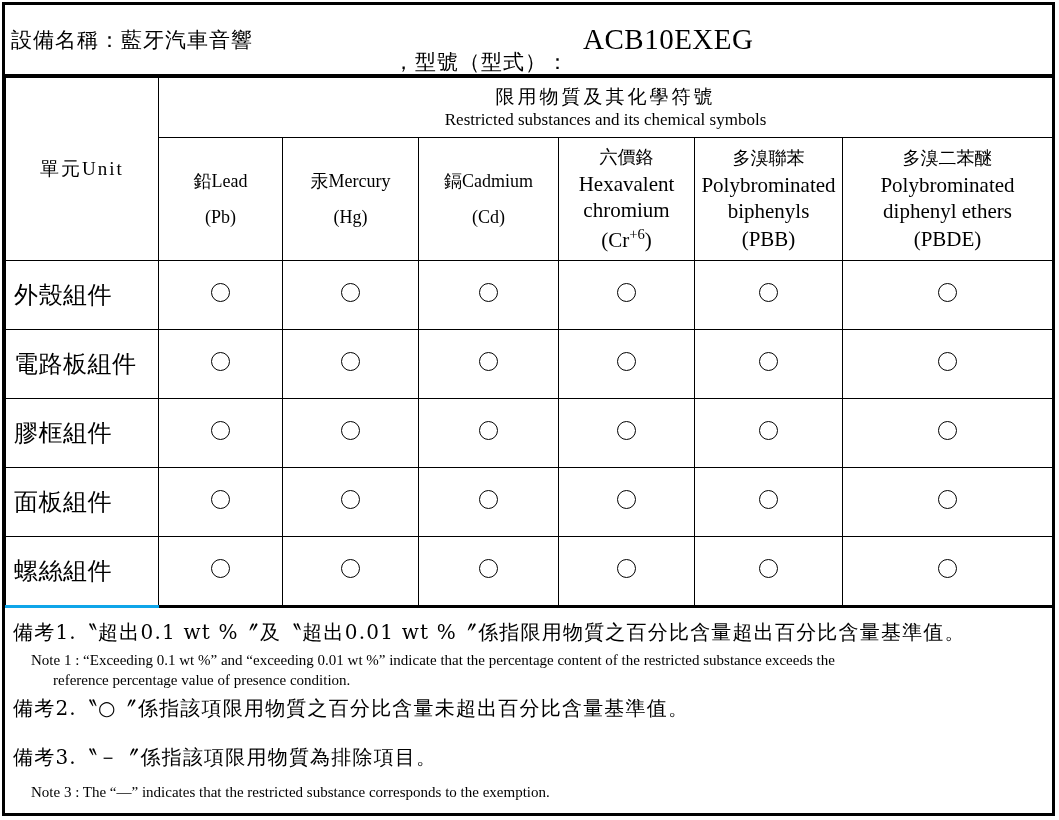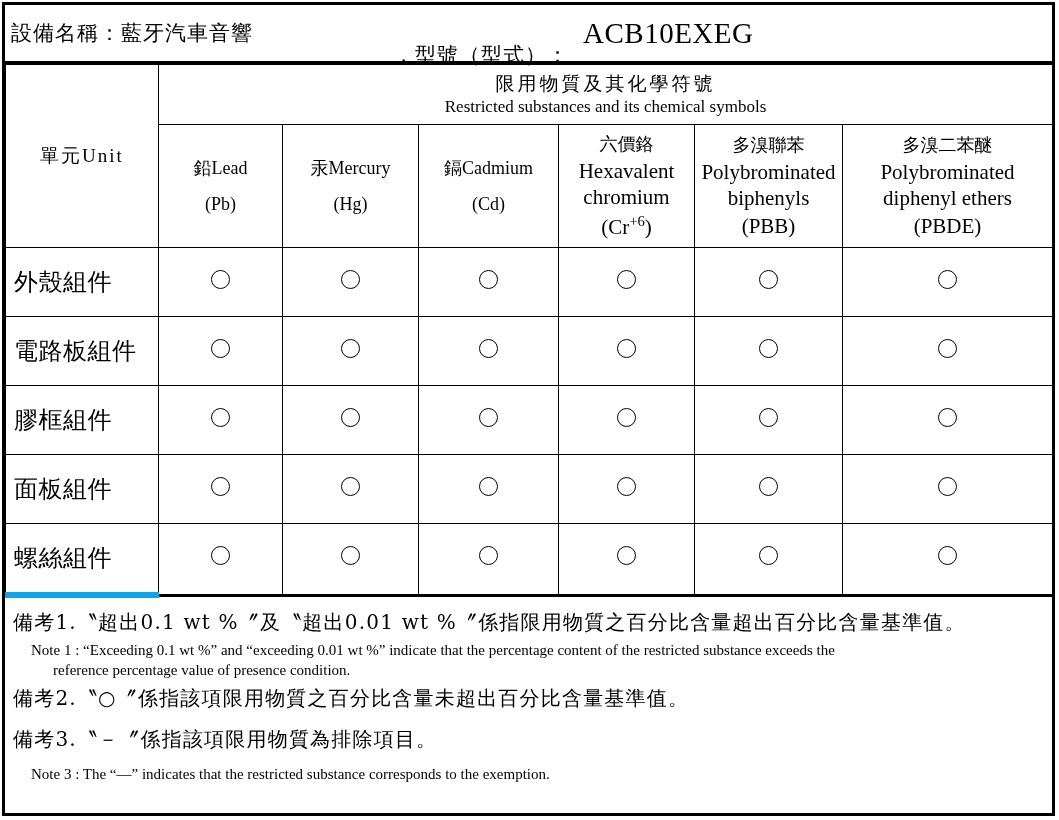--- a/index.html
+++ b/index.html
@@ -23,21 +23,21 @@
     top: 2px;
     width: 1053px;
     height: 814px;
     border: 3px solid #000;
     box-sizing: border-box;
     display: flex;
     flex-direction: column;
   }
   
   .header-row {
-    height: 59px;
+    height: 72px;
     border-bottom: 3px solid #000;
     box-sizing: border-box;
     display: flex;
     align-items: center;
     padding-left: 6px;
     white-space: nowrap;
   }
   .hdr-name {
     font-family: "DejaVu Serif", serif;
     font-size: 21px;
@@ -250,36 +250,36 @@
         <tr>
           <td class="rowlabel" style="height:64px">面板組件</td>
           <td class="mark"><span class="circle"></span></td>
           <td class="mark"><span class="circle"></span></td>
           <td class="mark"><span class="circle"></span></td>
           <td class="mark"><span class="circle"></span></td>
           <td class="mark"><span class="circle"></span></td>
           <td class="mark"><span class="circle"></span></td>
         </tr>
         <tr>
-          <td class="rowlabel" style="height:64px; border-bottom:6px solid #0ea5e9;">螺絲組件</td>
+          <td class="rowlabel" style="height:64px; border-bottom:3px solid #0ea5e9;">螺絲組件</td>
           <td class="mark" style="border-bottom:3px solid #000;"><span class="circle"></span></td>
           <td class="mark" style="border-bottom:3px solid #000;"><span class="circle"></span></td>
           <td class="mark" style="border-bottom:3px solid #000;"><span class="circle"></span></td>
           <td class="mark" style="border-bottom:3px solid #000;"><span class="circle"></span></td>
           <td class="mark" style="border-bottom:3px solid #000;"><span class="circle"></span></td>
           <td class="mark" style="border-bottom:3px solid #000;"><span class="circle"></span></td>
         </tr>
       </tbody>
     </table>
 
     <div class="notes">
       <div class="note-zh">備考1.〝超出0.1 wt %〞及〝超出0.01 wt %〞係指限用物質之百分比含量超出百分比含量基準值。</div>
       <div class="note-en">
         <span>Note 1 : “Exceeding 0.1 wt %” and “exceeding 0.01 wt %” indicate that the percentage content of the restricted substance exceeds the</span>
         <span class="indent">reference percentage value of presence condition.</span>
       </div>
       <div class="note-zh">備考2.〝○〞係指該項限用物質之百分比含量未超出百分比含量基準值。</div>
-      <div class="note-zh" style="margin-top:14px">備考3.〝－〞係指該項限用物質為排除項目。</div>
+      <div class="note-zh" style="margin-top:22px">備考3.〝－〞係指該項限用物質為排除項目。</div>
       <div class="note-en" style="margin-top:12px">Note 3 : The “—” indicates that the restricted substance corresponds to the exemption.</div>
     </div>
 
   </div>
 </div>
 
 </body></html>

